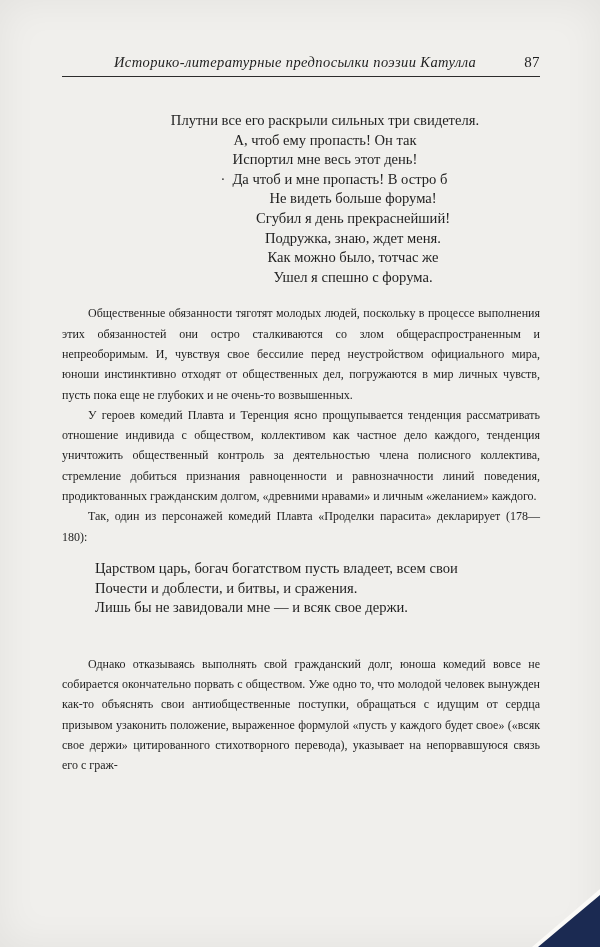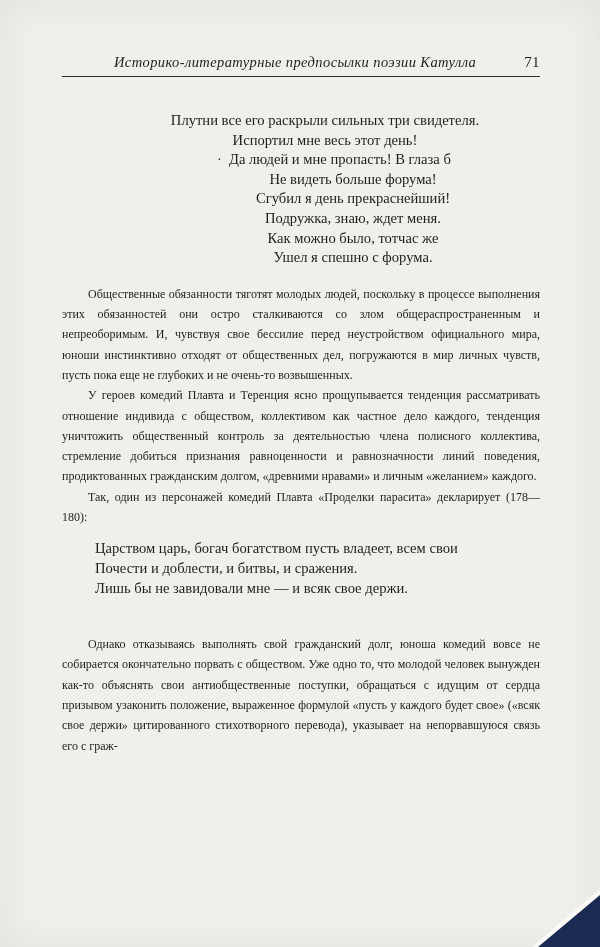--- a/index.html
+++ b/index.html
@@ -93,28 +93,29 @@
   }
 </style>
 </head>
 <body>
 
 <div class="scan">
   <div class="page-inner">
 
     <header class="running-head">
       <span class="head-title">Историко-литературные предпосылки поэзии Катулла</span>
-      <span class="page-num">71</span>
+      <span class="page-num">87</span>
     </header>
     <div class="head-rule"></div>
 
     <div class="verse verse-1">
       <div class="vl ind-0">Плутни все его раскрыли сильных три свидетеля.</div>
+      <div class="vl ind-0">А, чтоб ему пропасть! Он так</div>
       <div class="vl ind-0">Испортил мне весь этот день!</div>
-      <div class="vl ind-1 dot-before">Да людей и мне пропасть! В глаза б</div>
+      <div class="vl ind-1 dot-before">Да чтоб и мне пропасть! В остро б</div>
       <div class="vl ind-2">Не видеть больше форума!</div>
       <div class="vl ind-2">Сгубил я день прекраснейший!</div>
       <div class="vl ind-2">Подружка, знаю, ждет меня.</div>
       <div class="vl ind-2">Как можно было, тотчас же</div>
       <div class="vl ind-2">Ушел я спешно с форума.</div>
     </div>
 
     <p class="body-par">Общественные обязанности тяготят молодых людей, поскольку в процессе выполнения этих обязанностей они остро сталкиваются со злом общераспространенным и непреоборимым. И, чувствуя свое бессилие перед неустройством официального мира, юноши инстинктивно отходят от общественных дел, погружаются в мир личных чувств, пусть пока еще не глубоких и не очень-то возвышенных.</p>
     <p class="body-par">У героев комедий Плавта и Теренция ясно прощупывается тенденция рассматривать отношение индивида с обществом, коллективом как частное дело каждого, тенденция уничтожить общественный контроль за деятельностью члена полисного коллектива, стремление добиться признания равноценности и равнозначности линий поведения, продиктованных гражданским долгом, «древними нравами» и личным «желанием» каждого.</p>
     <p class="body-par">Так, один из персонажей комедий Плавта «Проделки парасита» декларирует (178—180):</p>

